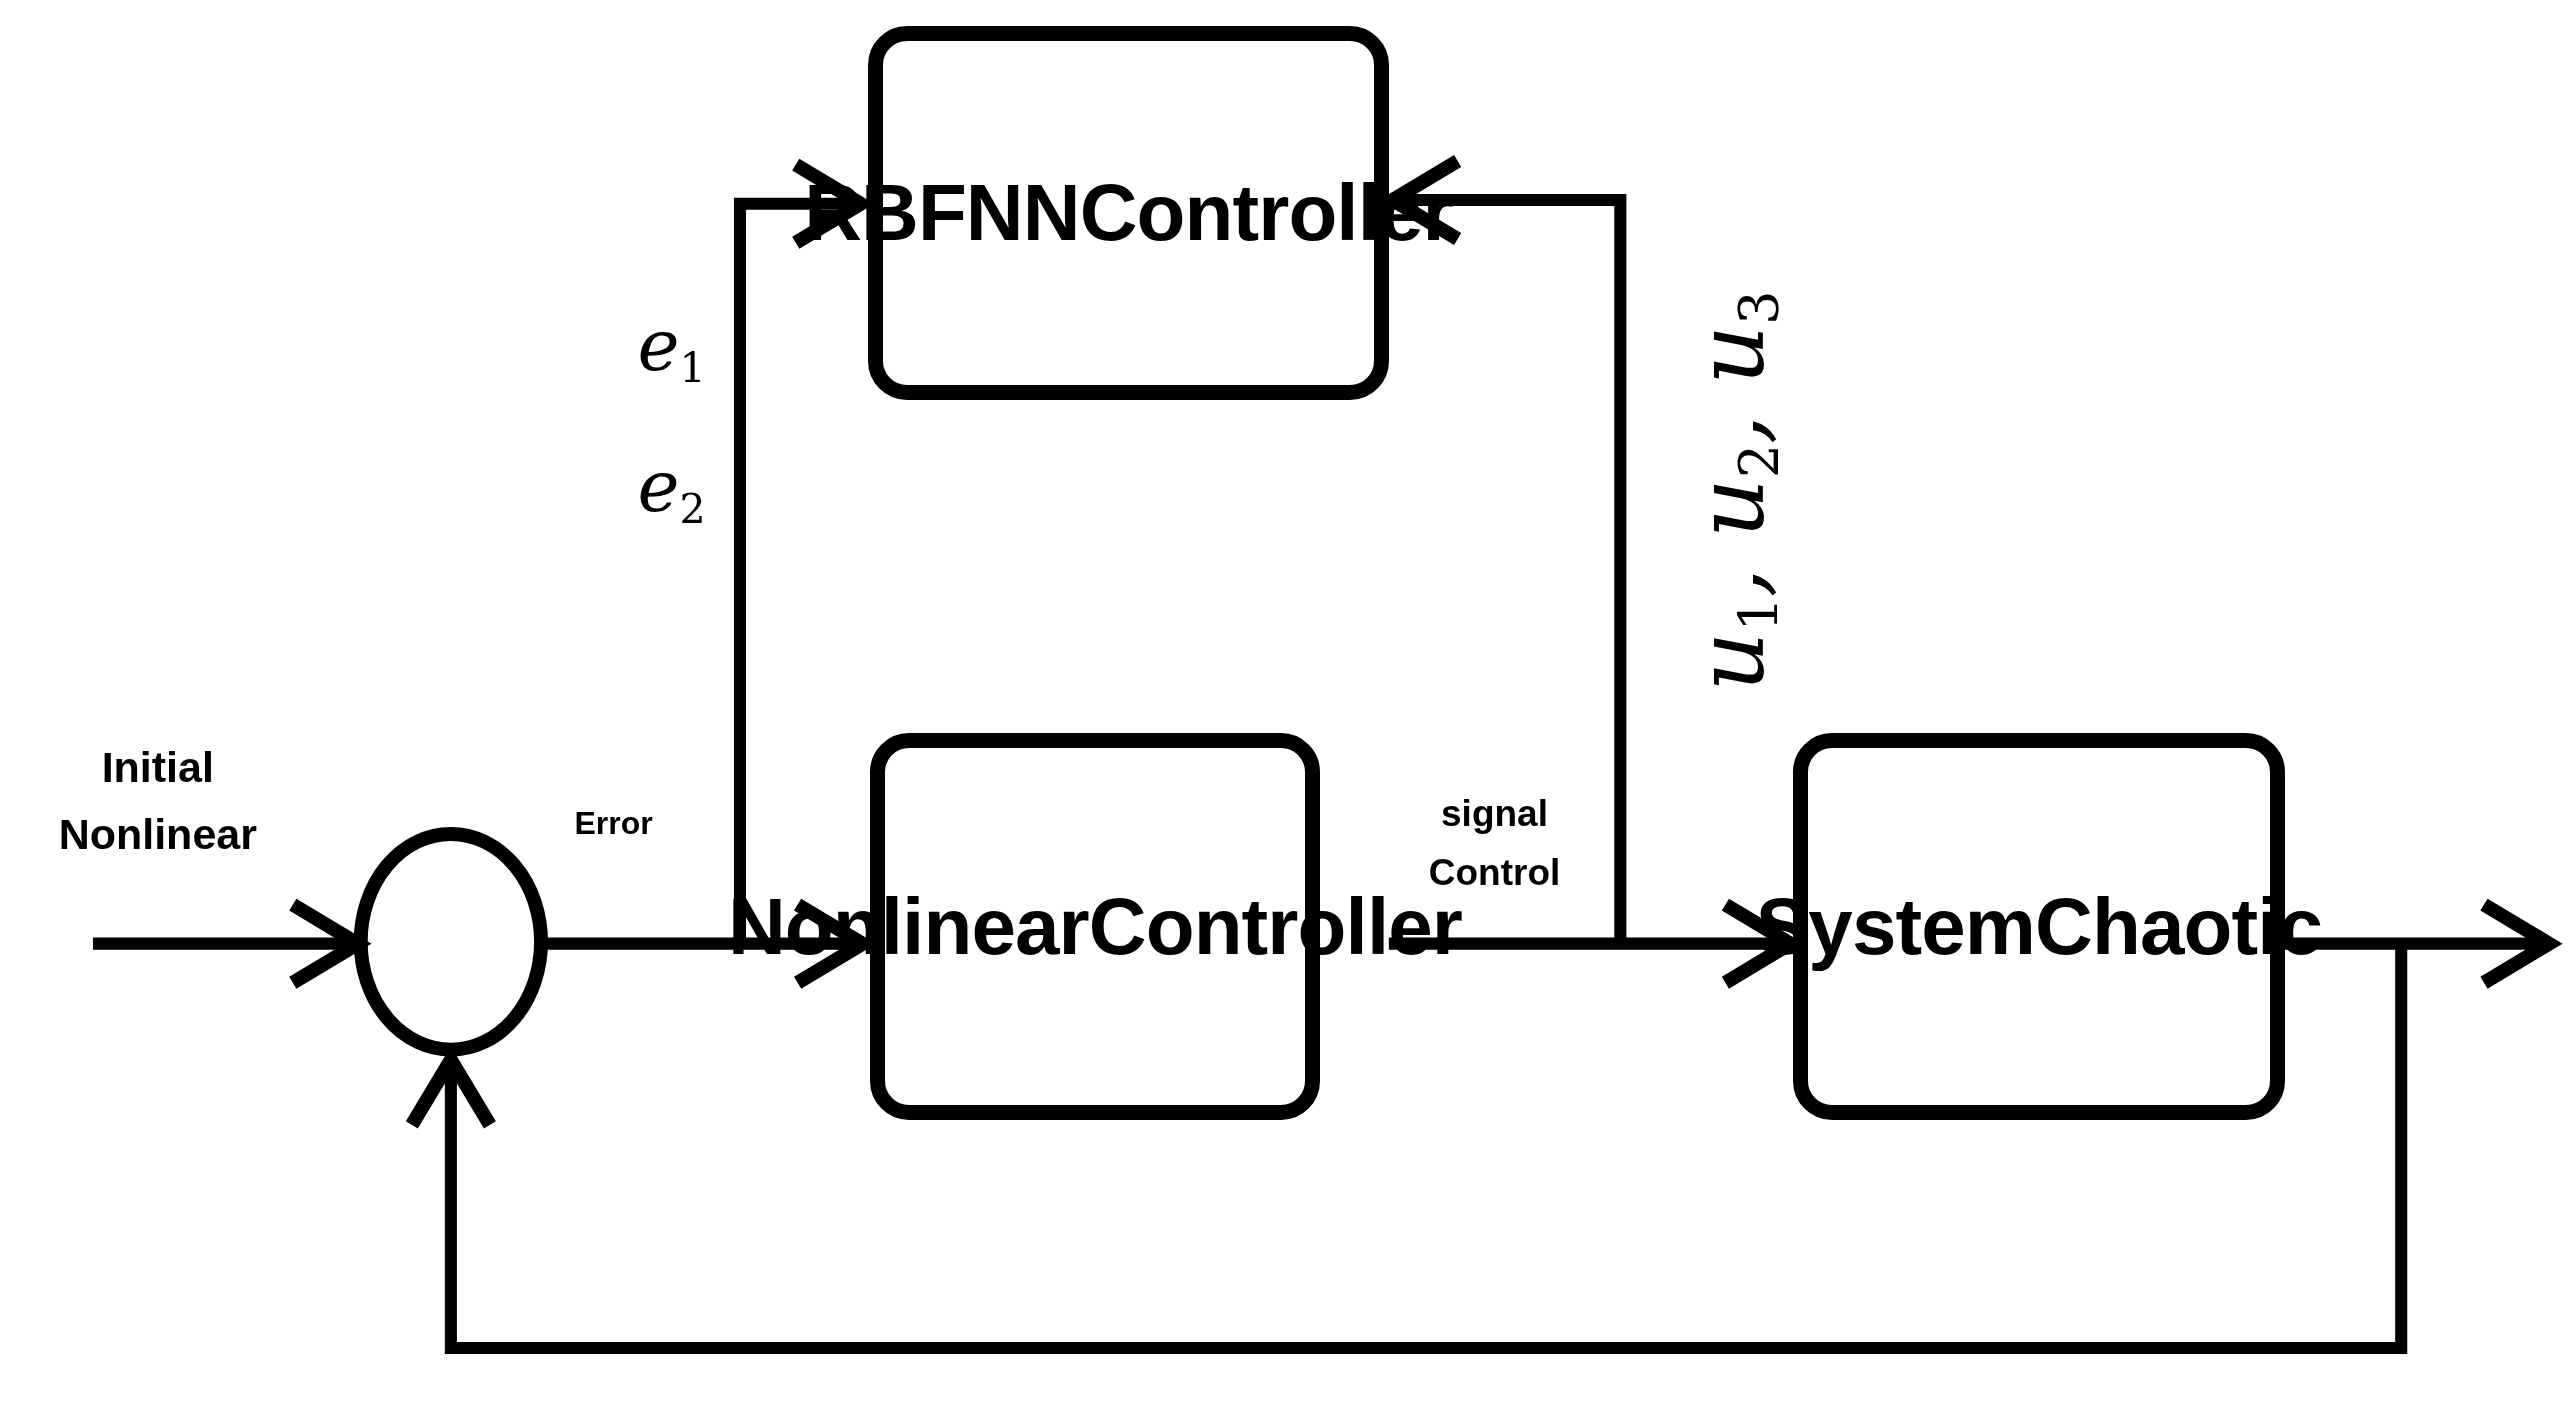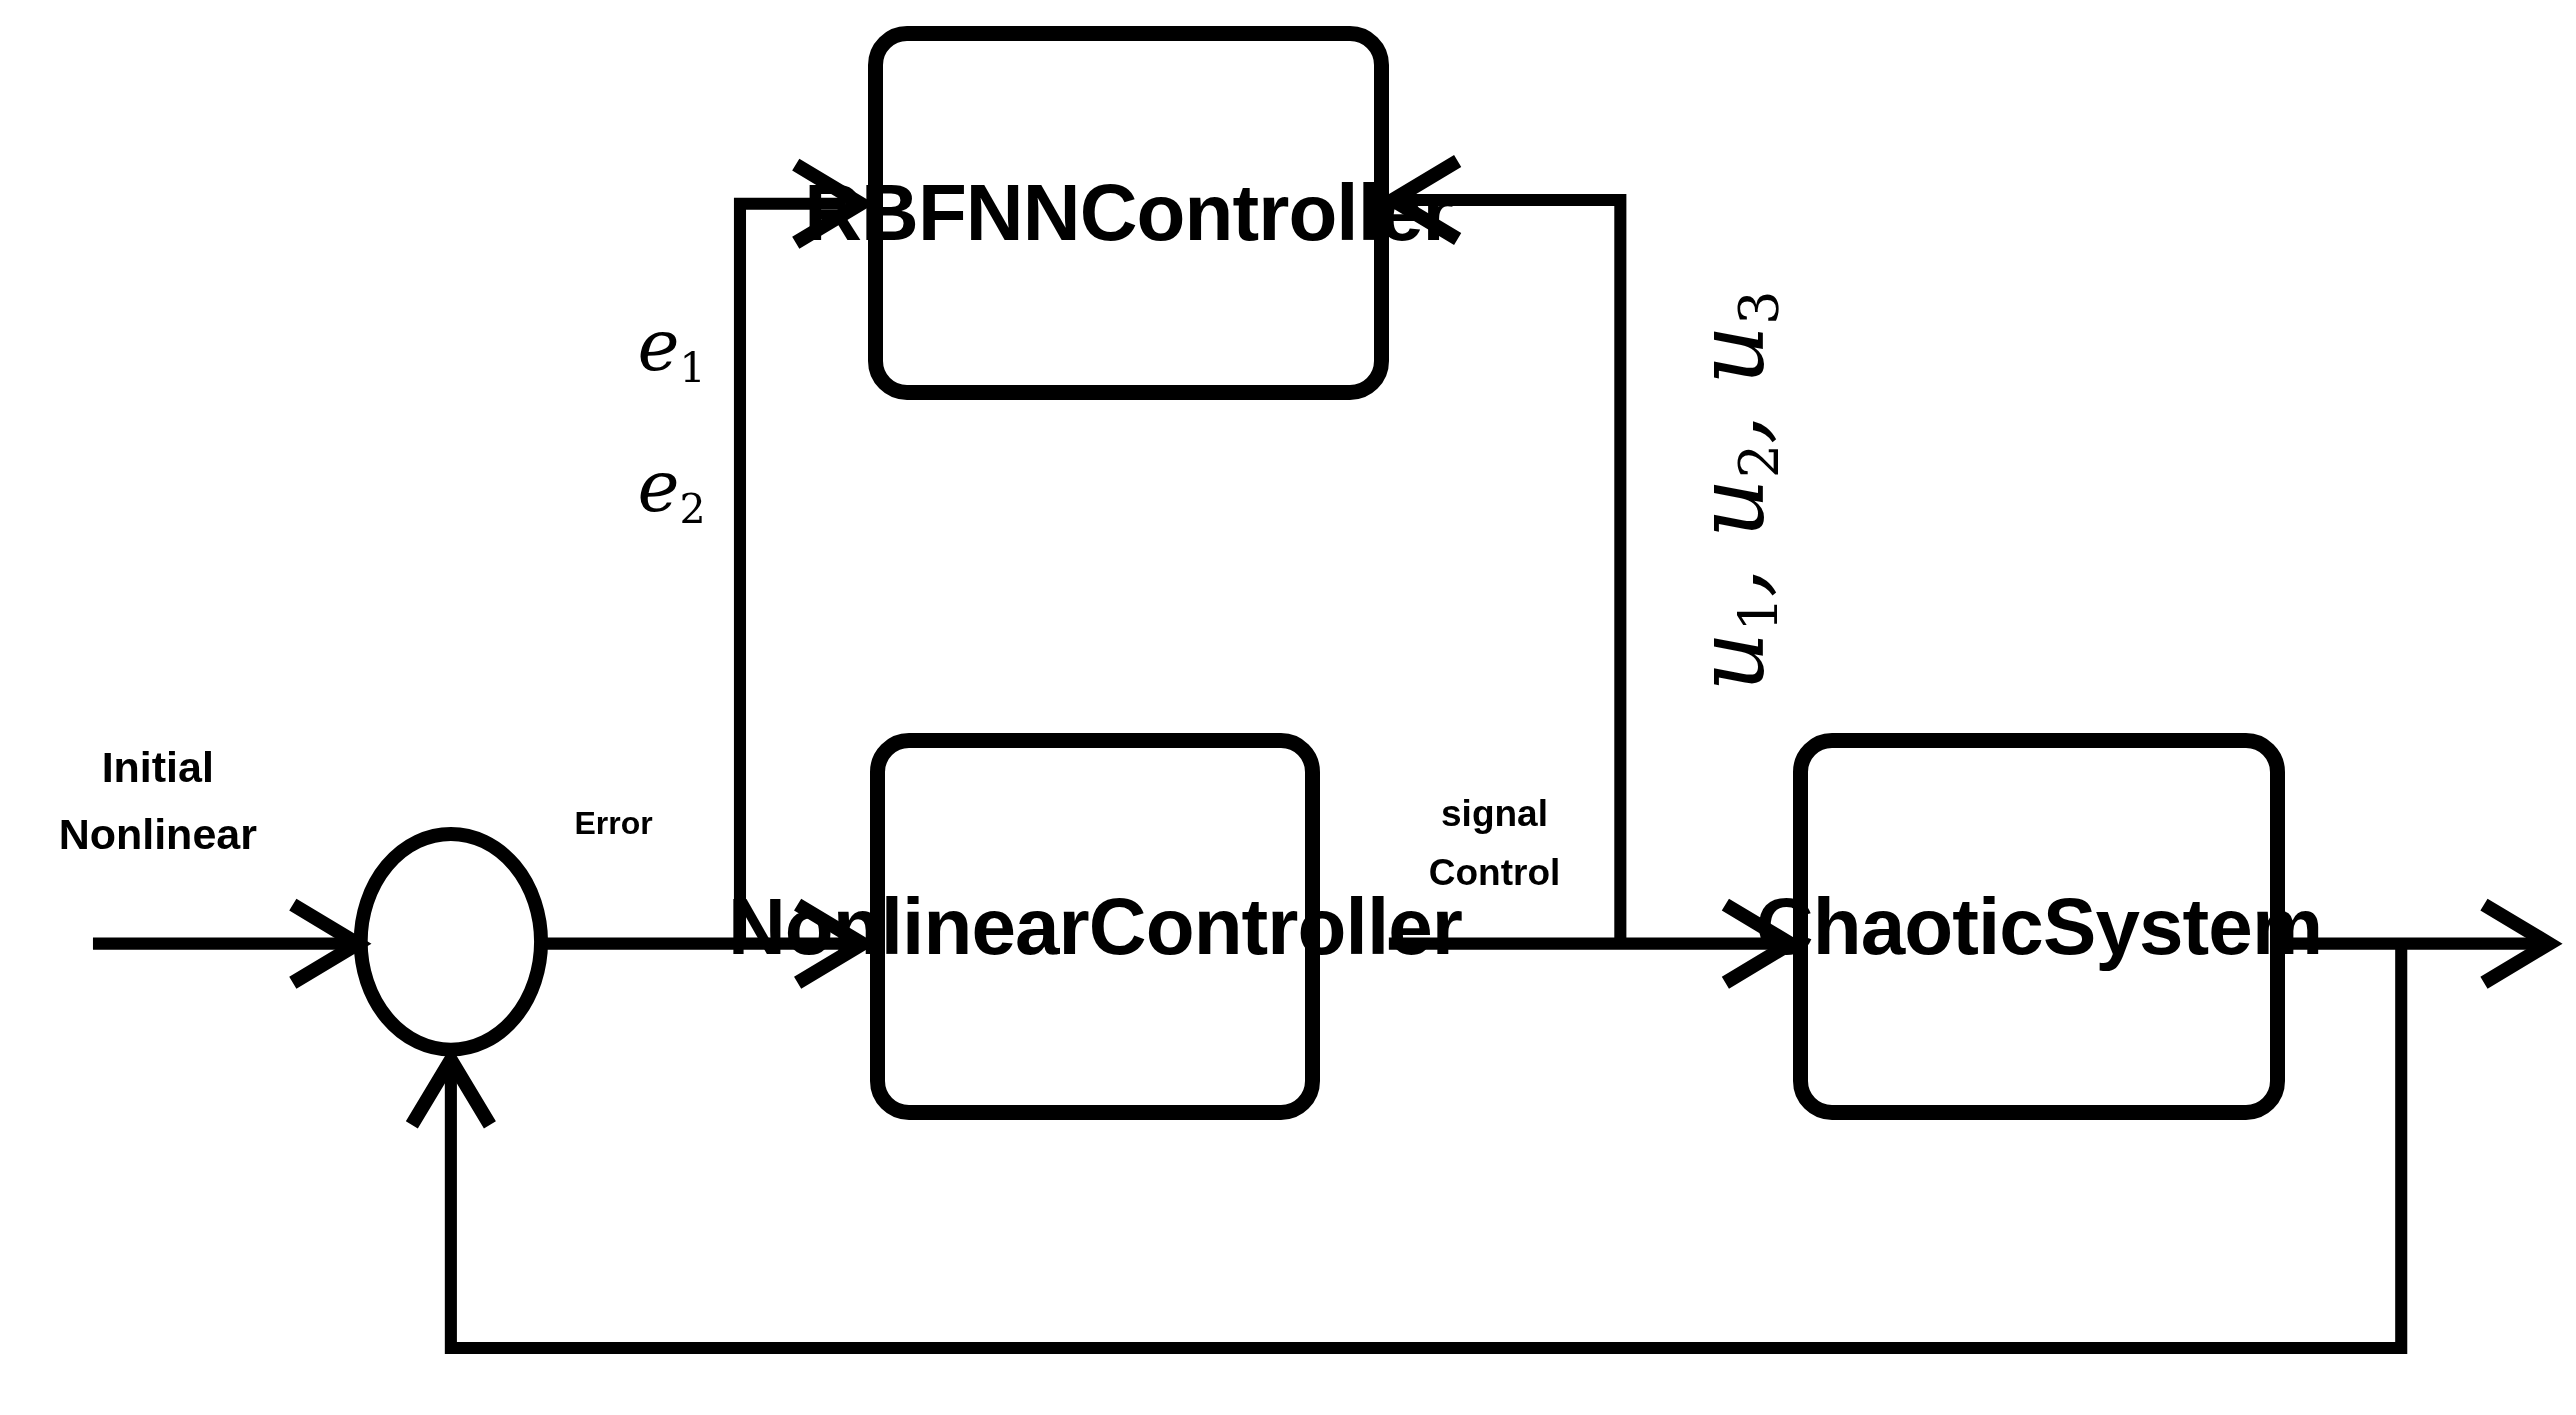--- a/index.html
+++ b/index.html
@@ -97,22 +97,22 @@
   <span>RBFNN</span>
   <span>Controller</span>
 </div>
 
 <div class="block" style="left:870px;top:733px;width:450px;height:387px;">
   <span>Nonlinear</span>
   <span>Controller</span>
 </div>
 
 <div class="block" style="left:1793px;top:733px;width:492px;height:387px;">
+  <span>System</span>
   <span>Chaotic</span>
-  <span>System</span>
 </div>
 
 <div class="lbl lbl-big" style="left:9.3px;top:734px;width:297px;">
   <span>Initial</span><br>
   <span>Nonlinear</span>
 </div>
 
 <div class="lbl lbl-big" style="left:530px;top:799px;width:167px;font-size:32px;">Error</div>
 
 <div class="lbl lbl-small" style="left:1394px;top:784px;width:201px;">

